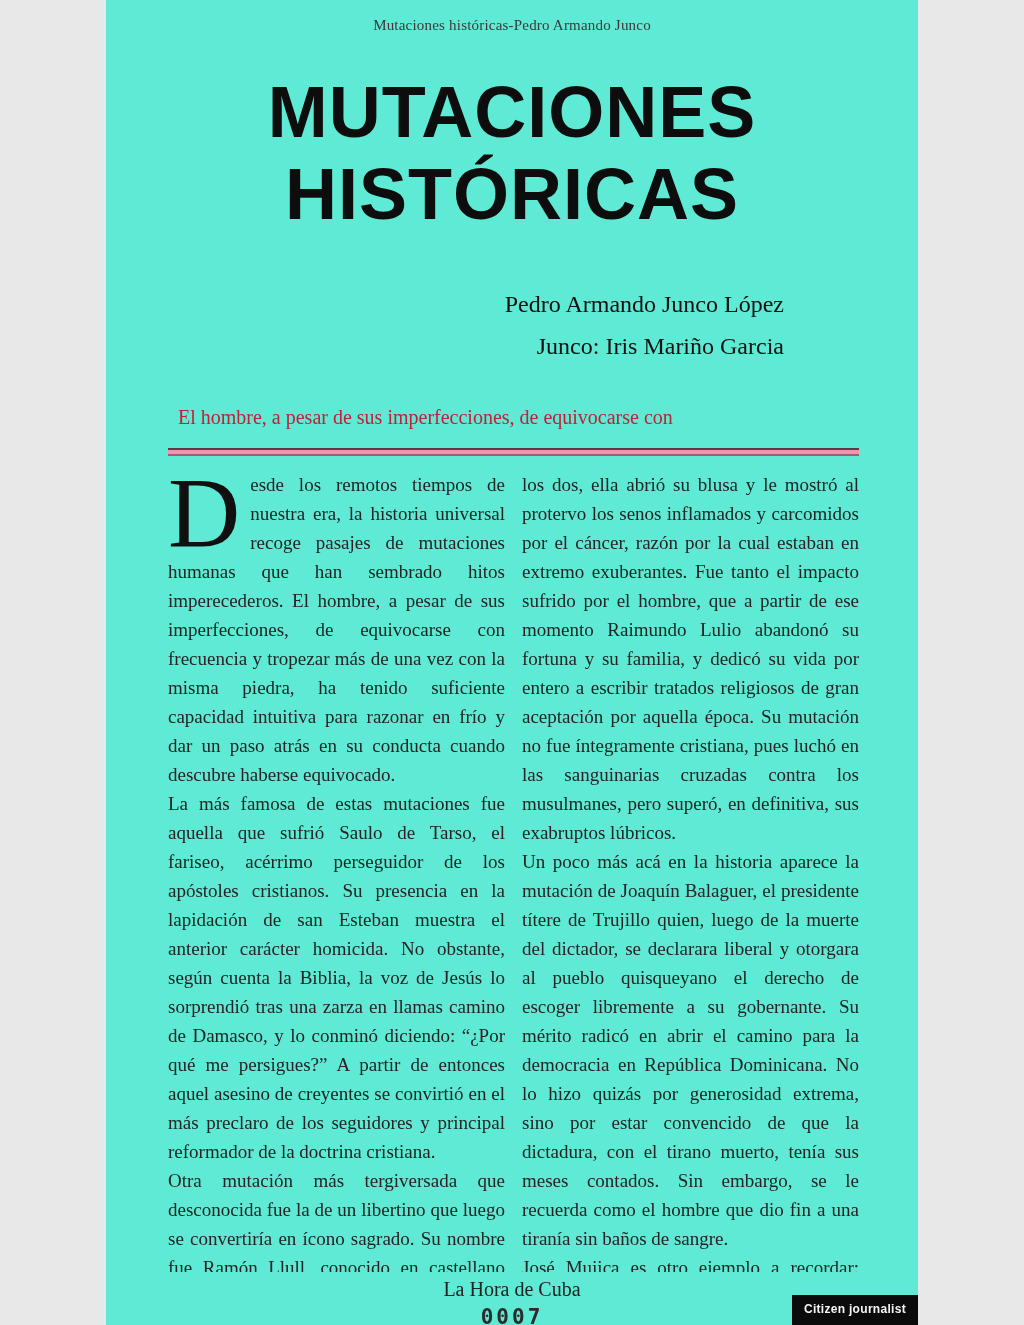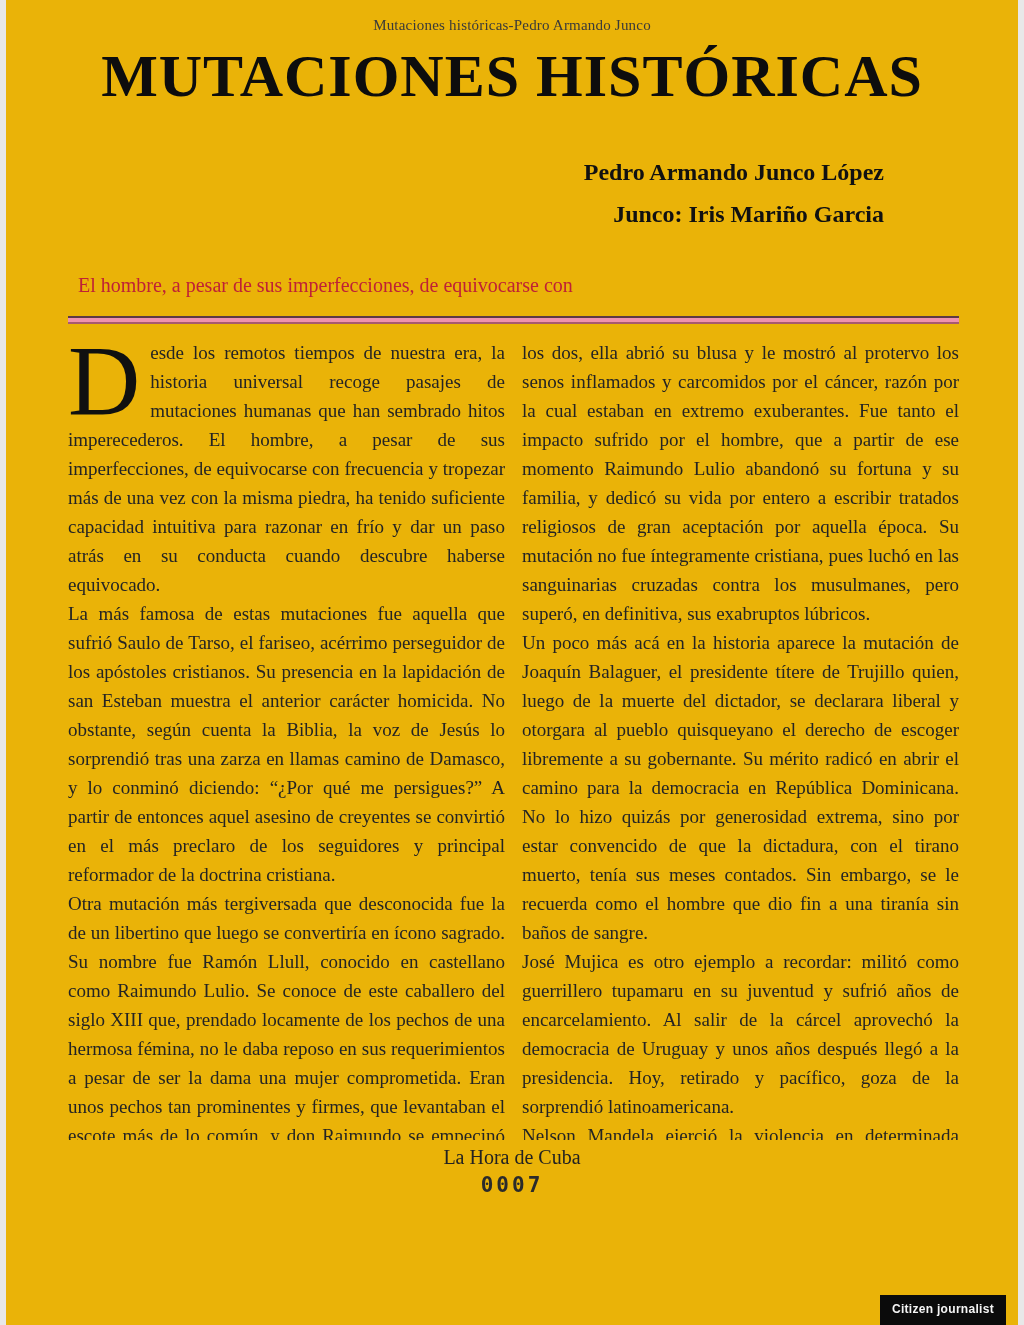--- a/index.html
+++ b/index.html
@@ -1,45 +1,45 @@
 <!DOCTYPE html>
 <html lang="es"><head>
 <meta charset="utf-8">
 <style>
   html,body{margin:0;padding:0;background:#e8e8e8;}
   .page{
     position:relative;
-    width:1012px;height:1325px;
+    width:812px;height:1325px;
     margin:0 auto;
-    background:#eab308;
+    background:#5eead4;
     font-family:"Liberation Serif", serif;
     color:#1e1e1e;
     overflow:hidden;
   }
   .running-head{
     padding-top:17px;
     text-align:center;
     font-size:15px;
     color:#3a3a3a;
     letter-spacing:.2px;
   }
   .article-title{
-    margin-top:8px;
+    margin-top:37px;
     text-align:center;
-    font-family:Liberation Serif, serif;
+    font-family:Liberation Sans, sans-serif;
     font-weight:bold;
     font-stretch:condensed;
-    font-size:60px;
+    font-size:72px;
     letter-spacing:1px;
     color:#0d0d0d;
   }
   .byline{
     margin:18px 134px 0 0;
     text-align:right;
-    font-weight:bold;
+    font-weight:normal;
     font-size:24px;
     line-height:1.75;
     color:#111;
   }
   .lede{
     margin:34px 72px 0 72px;
     text-align:left;
     font-weight:normal;
     font-size:20px;
     line-height:1.62;
@@ -85,21 +85,21 @@
     text-align:center;
     margin-top:4px;
     font-family:"DejaVu Sans Mono", monospace;
     font-weight:bold;
     font-size:21px;
     letter-spacing:3px;
     color:#2b2b2b;
   }
   .citizen-badge{
     position:absolute;
-    right:12px;bottom:0;
+    right:0;bottom:0;
     background:#0b0b0b;
     color:#f5f5f5;
     font-family:"Liberation Sans", sans-serif;
     font-weight:bold;
     font-size:12px;
     padding:7px 12px 9px 12px;
     letter-spacing:.3px;
   }
 </style>
 </head>

